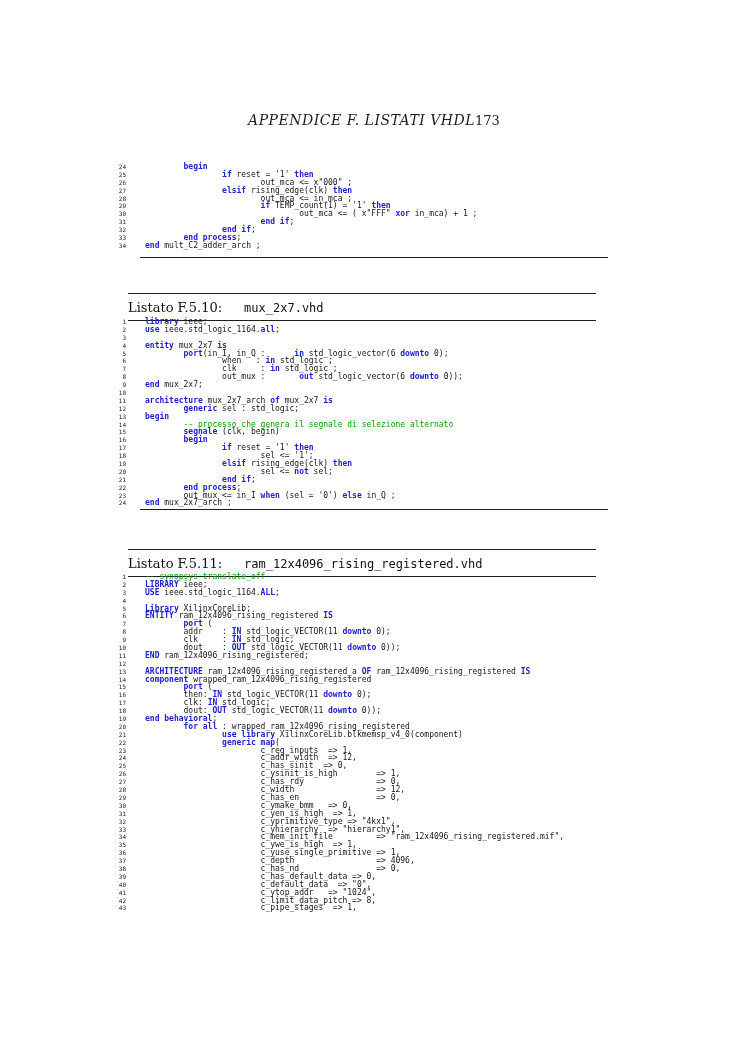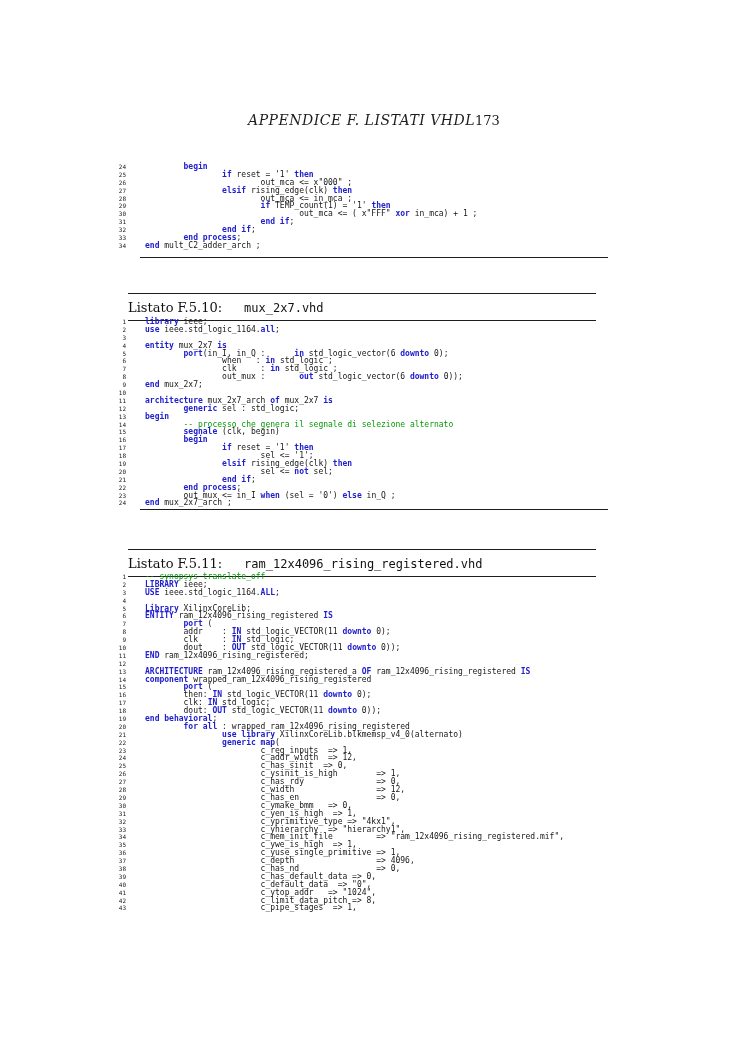--- a/index.html
+++ b/index.html
@@ -101,21 +101,21 @@
       <div class="code-row"><span class="lnum">11</span><span class="lcode"><span class="k">END</span><span class="t"> ram_12x4096_rising_registered;</span></span></div>
       <div class="code-row"><span class="lnum">12</span><span class="lcode"></span></div>
       <div class="code-row"><span class="lnum">13</span><span class="lcode"><span class="k">ARCHITECTURE</span><span class="t"> ram_12x4096_rising_registered_a </span><span class="k">OF</span><span class="t"> ram_12x4096_rising_registered </span><span class="k">IS</span></span></div>
       <div class="code-row"><span class="lnum">14</span><span class="lcode"><span class="k">component</span><span class="t"> wrapped_ram_12x4096_rising_registered</span></span></div>
       <div class="code-row"><span class="lnum">15</span><span class="lcode"><span class="t">        </span><span class="k">port</span><span class="t"> (</span></span></div>
       <div class="code-row"><span class="lnum">16</span><span class="lcode"><span class="t">        then: </span><span class="k">IN</span><span class="t"> std_logic_VECTOR(11 </span><span class="k">downto</span><span class="t"> 0);</span></span></div>
       <div class="code-row"><span class="lnum">17</span><span class="lcode"><span class="t">        clk: </span><span class="k">IN</span><span class="t"> std_logic;</span></span></div>
       <div class="code-row"><span class="lnum">18</span><span class="lcode"><span class="t">        dout: </span><span class="k">OUT</span><span class="t"> std_logic_VECTOR(11 </span><span class="k">downto</span><span class="t"> 0));</span></span></div>
       <div class="code-row"><span class="lnum">19</span><span class="lcode"><span class="k">end behavioral</span><span class="t">;</span></span></div>
       <div class="code-row"><span class="lnum">20</span><span class="lcode"><span class="t">        </span><span class="k">for all</span><span class="t"> : wrapped_ram_12x4096_rising_registered</span></span></div>
-      <div class="code-row"><span class="lnum">21</span><span class="lcode"><span class="t">                </span><span class="k">use library</span><span class="t"> XilinxCoreLib.blkmemsp_v4_0(alternato)</span></span></div>
+      <div class="code-row"><span class="lnum">21</span><span class="lcode"><span class="t">                </span><span class="k">use library</span><span class="t"> XilinxCoreLib.blkmemsp_v4_0(component)</span></span></div>
       <div class="code-row"><span class="lnum">22</span><span class="lcode"><span class="t">                </span><span class="k">generic map</span><span class="t">(</span></span></div>
       <div class="code-row"><span class="lnum">23</span><span class="lcode"><span class="t">                        c_reg_inputs  =&gt; 1,</span></span></div>
       <div class="code-row"><span class="lnum">24</span><span class="lcode"><span class="t">                        c_addr_width  =&gt; 12,</span></span></div>
       <div class="code-row"><span class="lnum">25</span><span class="lcode"><span class="t">                        c_has_sinit  =&gt; 0,</span></span></div>
       <div class="code-row"><span class="lnum">26</span><span class="lcode"><span class="t">                        c_ysinit_is_high        =&gt; 1,</span></span></div>
       <div class="code-row"><span class="lnum">27</span><span class="lcode"><span class="t">                        c_has_rdy               =&gt; 0,</span></span></div>
       <div class="code-row"><span class="lnum">28</span><span class="lcode"><span class="t">                        c_width                 =&gt; 12,</span></span></div>
       <div class="code-row"><span class="lnum">29</span><span class="lcode"><span class="t">                        c_has_en                =&gt; 0,</span></span></div>
       <div class="code-row"><span class="lnum">30</span><span class="lcode"><span class="t">                        c_ymake_bmm   =&gt; 0,</span></span></div>
       <div class="code-row"><span class="lnum">31</span><span class="lcode"><span class="t">                        c_yen_is_high  =&gt; 1,</span></span></div>

